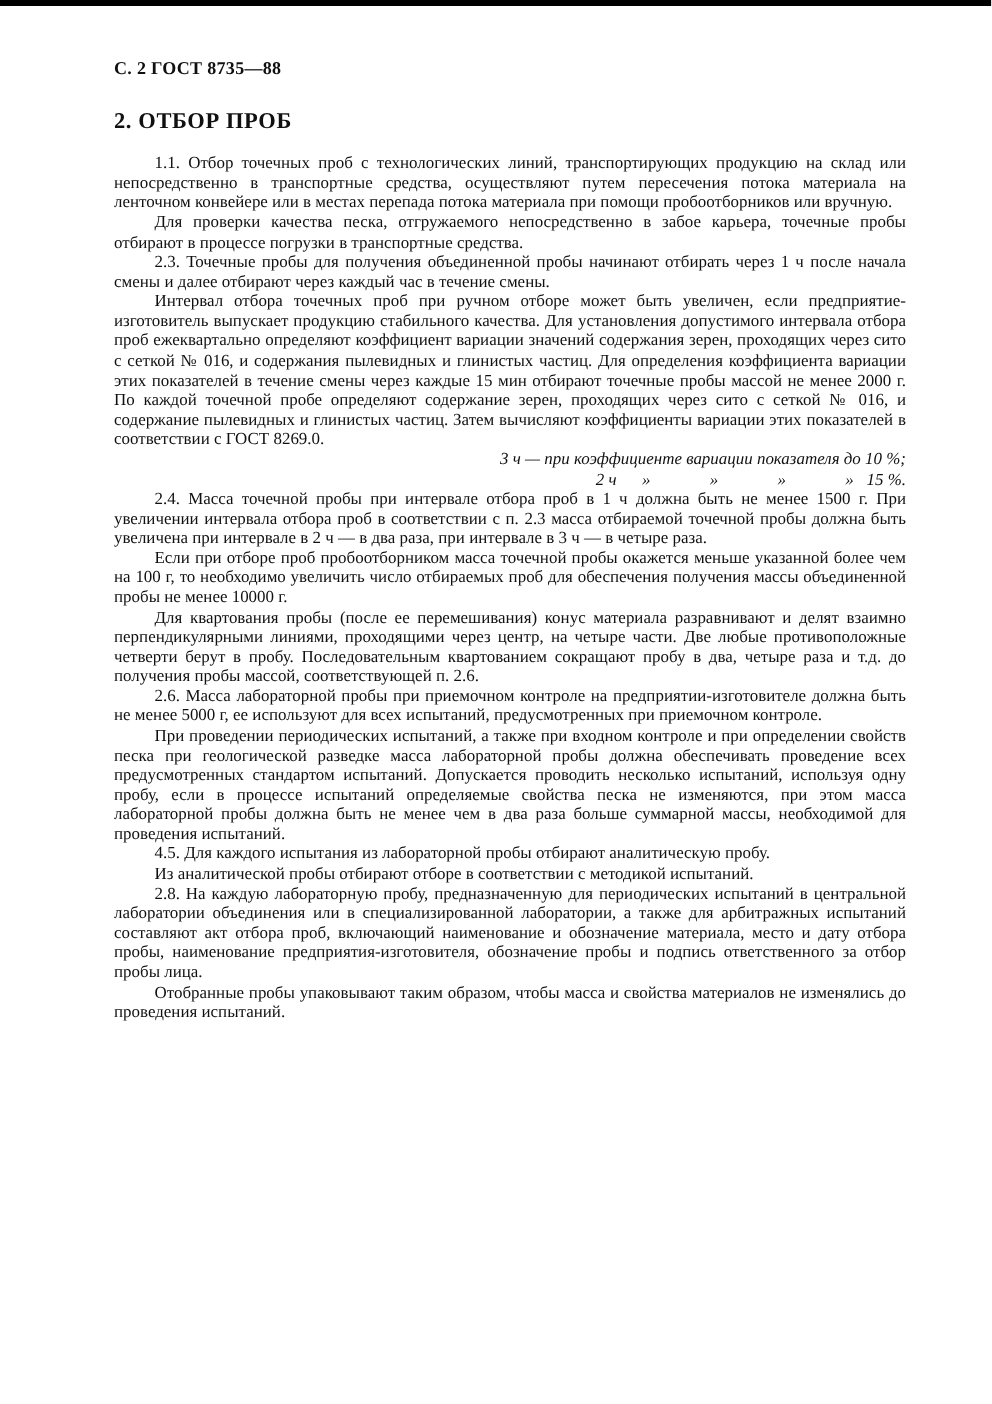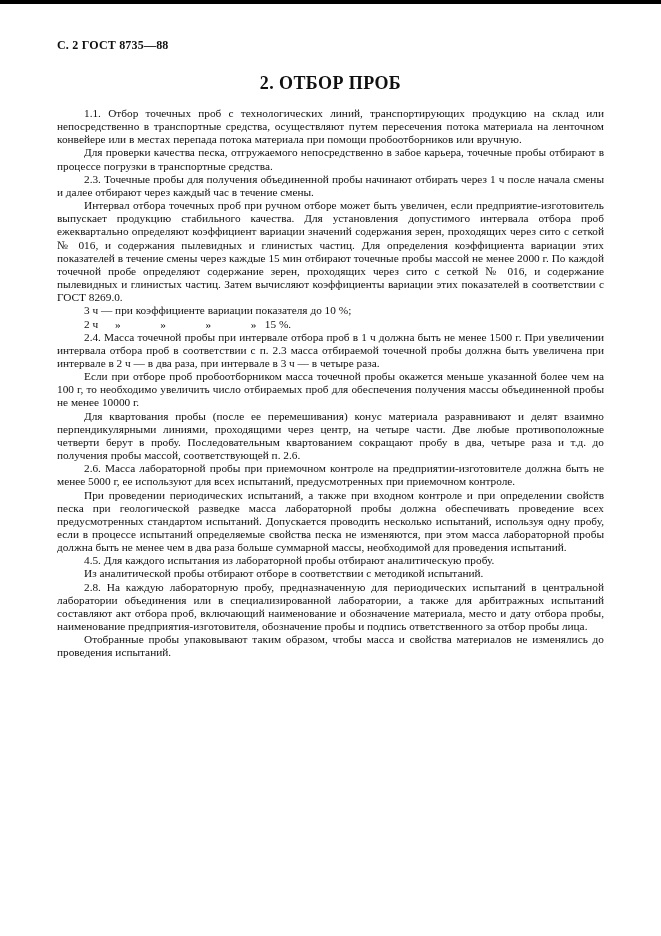--- a/index.html
+++ b/index.html
@@ -6,56 +6,57 @@
     margin: 0;
     padding: 0;
     background: #ffffff;
   }
   .page {
     position: relative;
     width: 661px;
     height: 936px;
     background: #ffffff;
     box-sizing: border-box;
-    padding: 30px 57px 0 57px;
+    padding: 30px 57px 0 76px;
     font-family: "Liberation Serif", serif;
     color: #101010;
     overflow: hidden;
   }
   .scan-edge-top {
     position: absolute;
     top: 0;
     left: 0;
     width: 100%;
     height: 4px;
     background: #000000;
   }
   .page-header {
     font-size: 12px;
     font-weight: bold;
     letter-spacing: 0.2px;
     margin: 8px 0 20px 0;
   }
   .section-title {
-    font-size: 18px;
+    font-size: 15px;
     font-weight: bold;
-    text-align: center;
+    text-align: left;
     letter-spacing: 0.4px;
     margin: 0 0 13px 0;
   }
   .doc-body p {
     margin: 0;
     font-size: 11.3px;
     line-height: 13.15px;
     text-align: justify;
     text-indent: 27px;
   }
   .doc-body p.list-line {
-    text-align: left;
+    text-align: right;
     white-space: pre-wrap;
+    font-style: italic;
   }
 </style>
 </head>
 <body>
 
 <div class="page">
   <div class="scan-edge-top"></div>
 
   <div class="page-header">С. 2 ГОСТ 8735—88</div>
 

